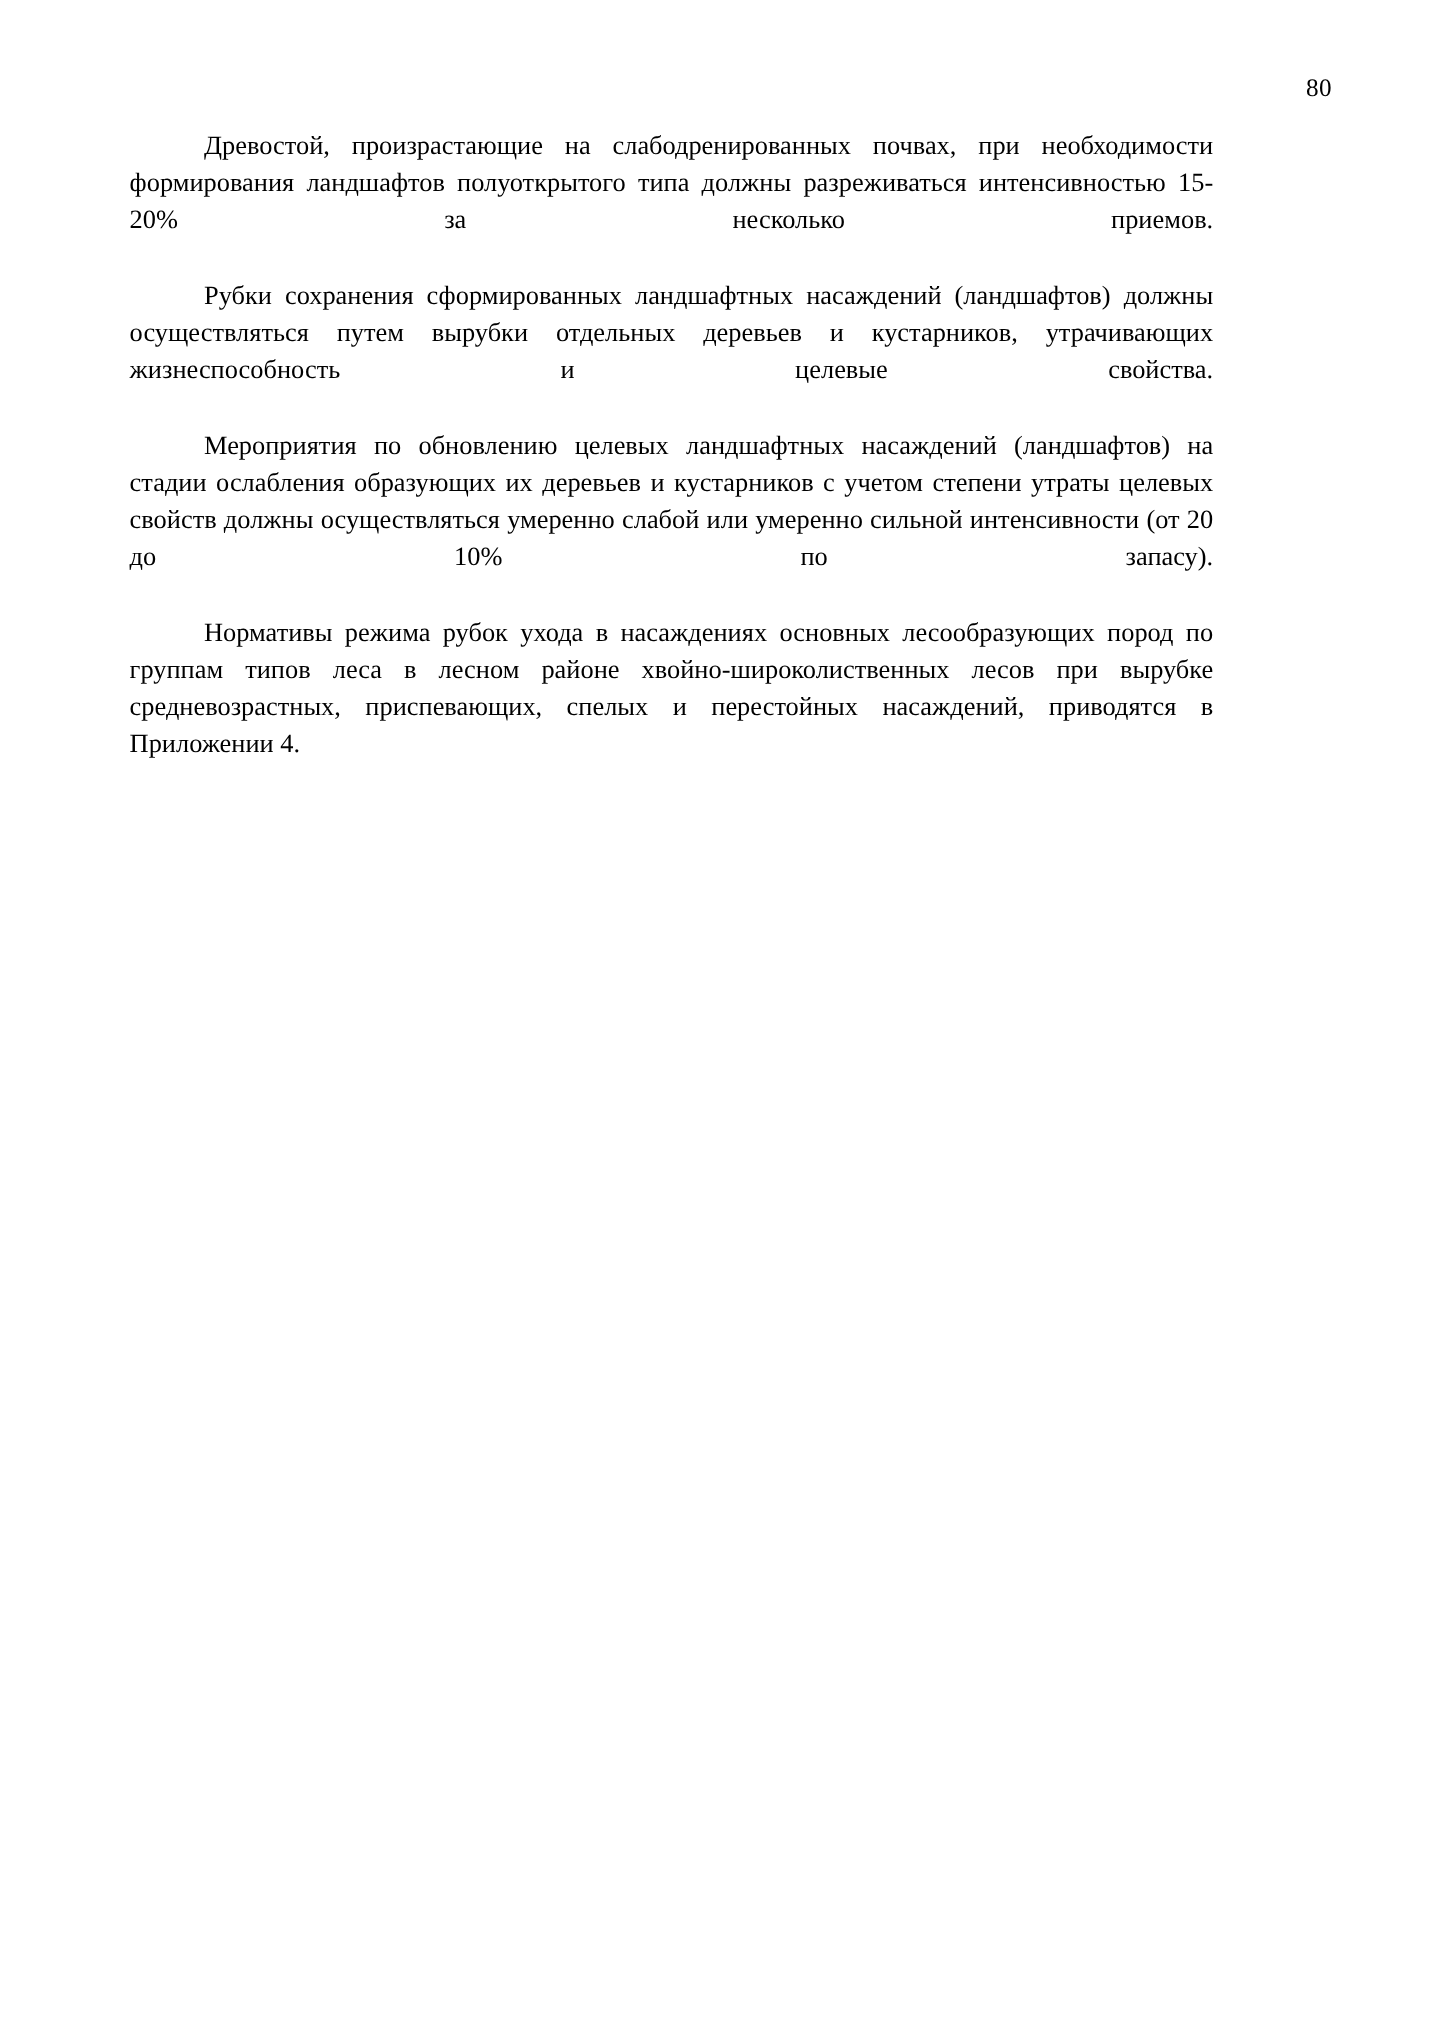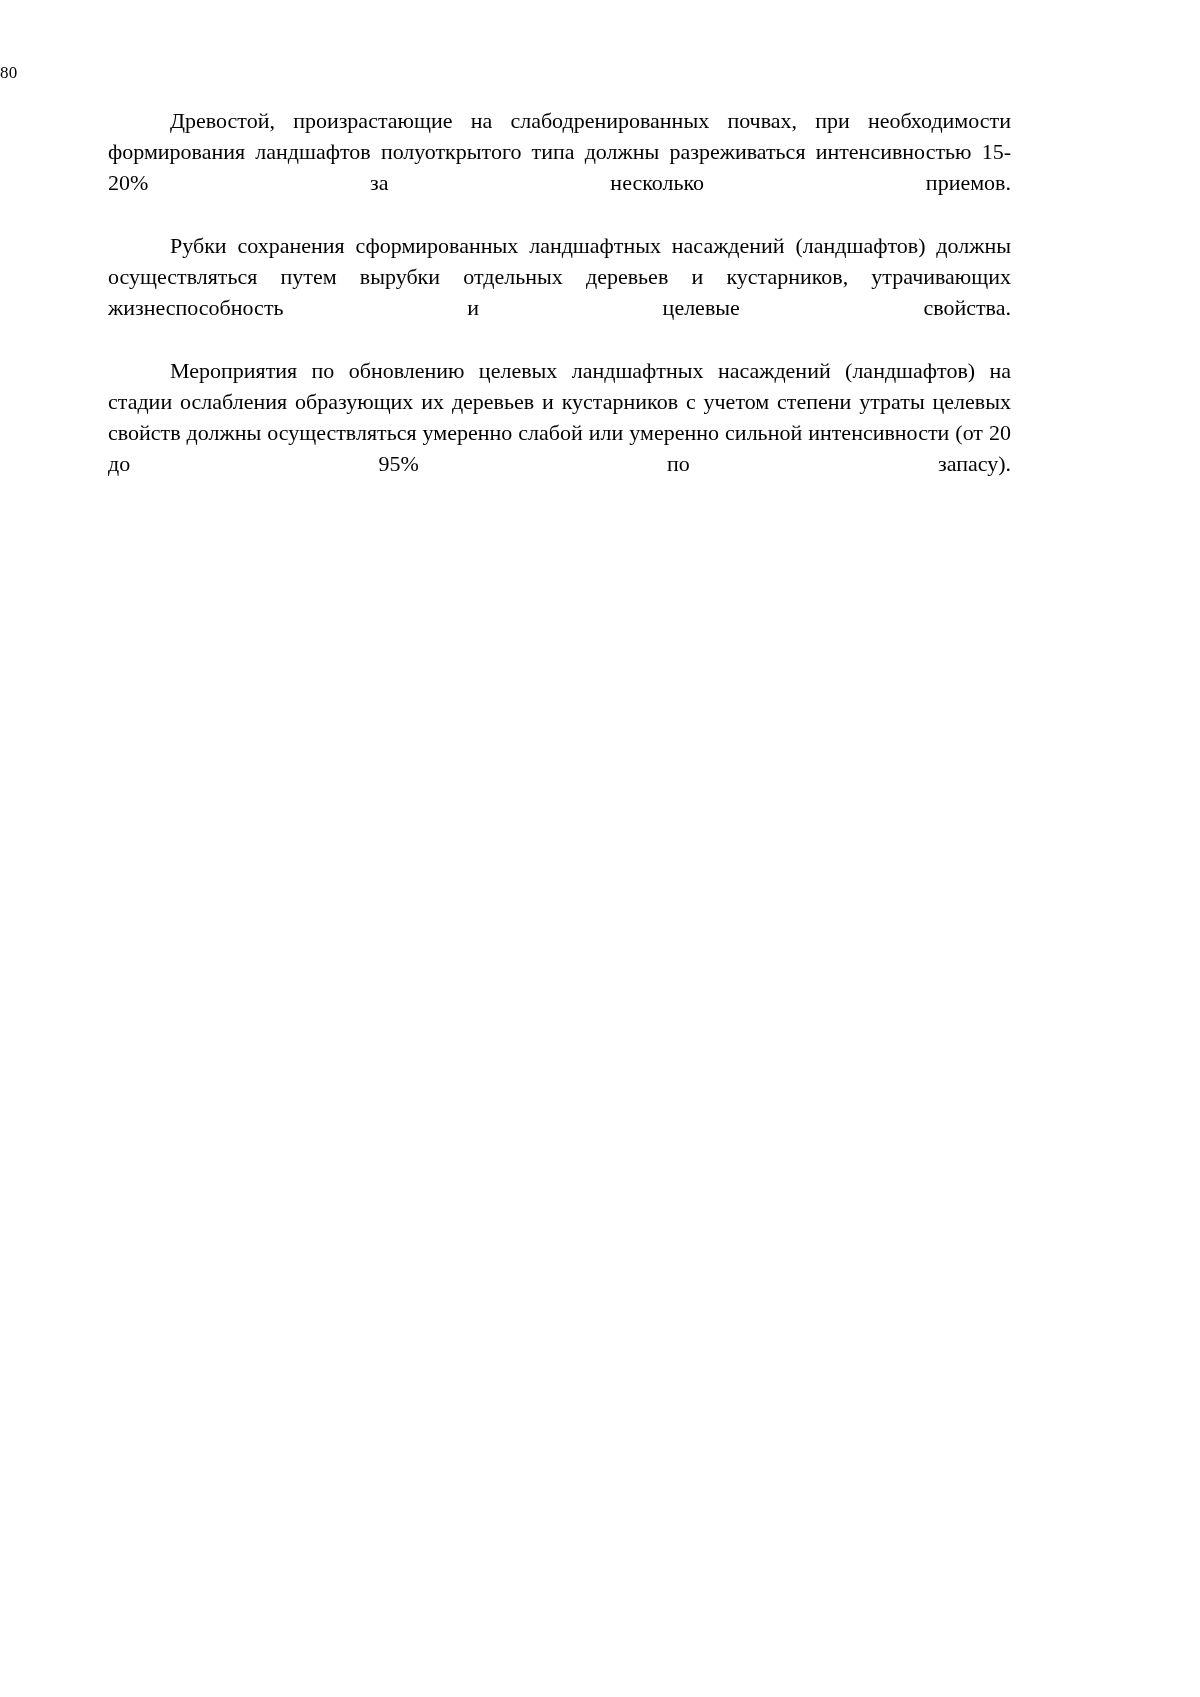--- a/index.html
+++ b/index.html
@@ -23,22 +23,22 @@
     background: #ffffff;
     overflow: hidden;
     box-sizing: border-box;
   }
 
   .page-number {
     position: absolute;
     top: 62px;
     left: 0;
     width: 1110px;
-    text-align: left;
-    font-size: 17px;
+    text-align: right;
+    font-size: 21px;
     line-height: 22px;
     letter-spacing: 0.3px;
   }
 
   .body-text {
     position: absolute;
     top: 105px;
     left: 108px;
     width: 903px;
   }
@@ -72,19 +72,20 @@
 
   <div class="page-number">80</div>
 
   <div class="body-text">
 
     <p class="para">Древостой, произрастающие на слабодренированных почвах, при необходимости формирования ландшафтов полуоткрытого типа должны разреживаться интенсивностью 15-20% за несколько приемов.</p>
 
 
     <p class="para">Рубки сохранения сформированных ландшафтных насаждений (ландшафтов) должны осуществляться путем вырубки отдельных деревьев и кустарников, утрачивающих жизнеспособность и целевые свойства.</p>
 
-    <p class="para">Мероприятия по обновлению целевых ландшафтных насаждений (ландшафтов) на стадии ослабления образующих их деревьев и кустарников с учетом степени утраты целевых свойств должны осуществляться умеренно слабой или умеренно сильной интенсивности (от 20 до 95% по запасу).</p>
+    <p class="para">Мероприятия по обновлению целевых ландшафтных насаждений (ландшафтов) на стадии ослабления образующих их деревьев и кустарников с учетом степени утраты целевых свойств должны осуществляться умеренно слабой или умеренно сильной интенсивности (от 20 до 10% по запасу).</p>
 
 
+    <p class="para no-stretch">Нормативы режима рубок ухода в насаждениях основных лесообразующих пород по группам типов леса в лесном районе хвойно-широколиственных лесов при вырубке средневозрастных, приспевающих, спелых и перестойных насаждений, приводятся в Приложении 4.</p>
 
   </div>
 
 </div>
 
 </body></html>

